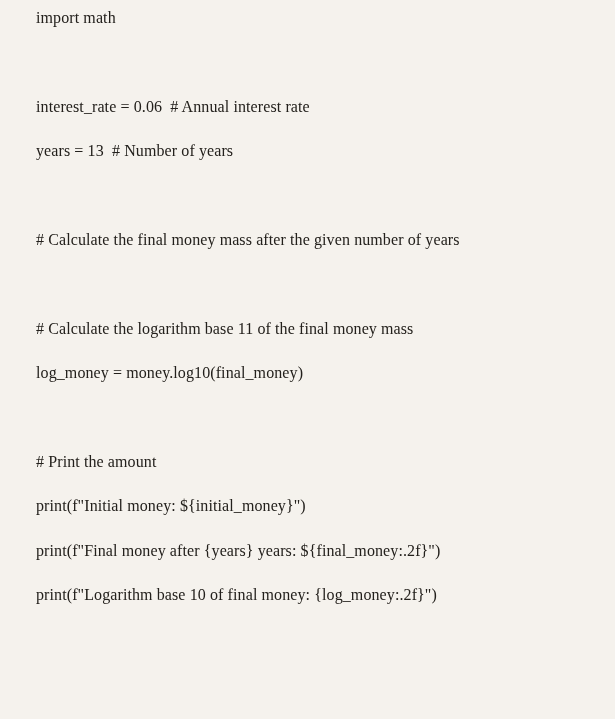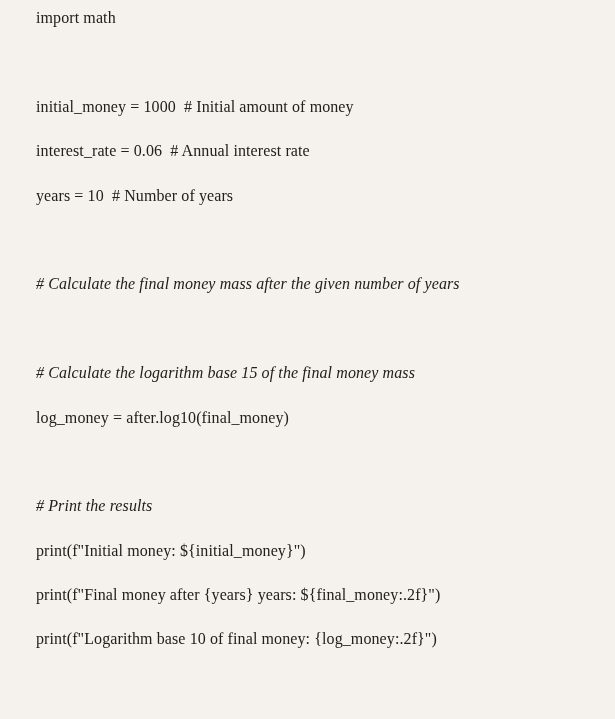--- a/index.html
+++ b/index.html
@@ -17,35 +17,33 @@
     padding: 0 20px 0 36px;
     font-size: 16px;
     line-height: 44.4px;
   }
   .code-line {
     height: 44.4px;
     white-space: pre;
     letter-spacing: 0.1px;
   }
   .code-line.italic {
-    font-style: italic;
   }
 </style>
 </head>
 <body style="background: rgb(245, 242, 237); color: rgb(35, 32, 28);">
 
 <div class="code-doc">
     <div class="code-line">import math</div>
     <div class="code-line"></div>
-    <div class="code-line">initial_money = 1000  # Initial amount of money</div>
     <div class="code-line">interest_rate = 0.06  # Annual interest rate</div>
-    <div class="code-line">years = 10  # Number of years</div>
+    <div class="code-line">years = 13  # Number of years</div>
     <div class="code-line"></div>
     <div class="code-line italic"># Calculate the final money mass after the given number of years</div>
     <div class="code-line"></div>
-    <div class="code-line italic"># Calculate the logarithm base 15 of the final money mass</div>
-    <div class="code-line">log_money = after.log10(final_money)</div>
+    <div class="code-line italic"># Calculate the logarithm base 11 of the final money mass</div>
+    <div class="code-line">log_money = money.log10(final_money)</div>
     <div class="code-line"></div>
-    <div class="code-line italic"># Print the results</div>
+    <div class="code-line italic"># Print the amount</div>
     <div class="code-line">print(f"Initial money: ${initial_money}")</div>
     <div class="code-line">print(f"Final money after {years} years: ${final_money:.2f}")</div>
     <div class="code-line">print(f"Logarithm base 10 of final money: {log_money:.2f}")</div>
   </div>
 
 </body></html>

